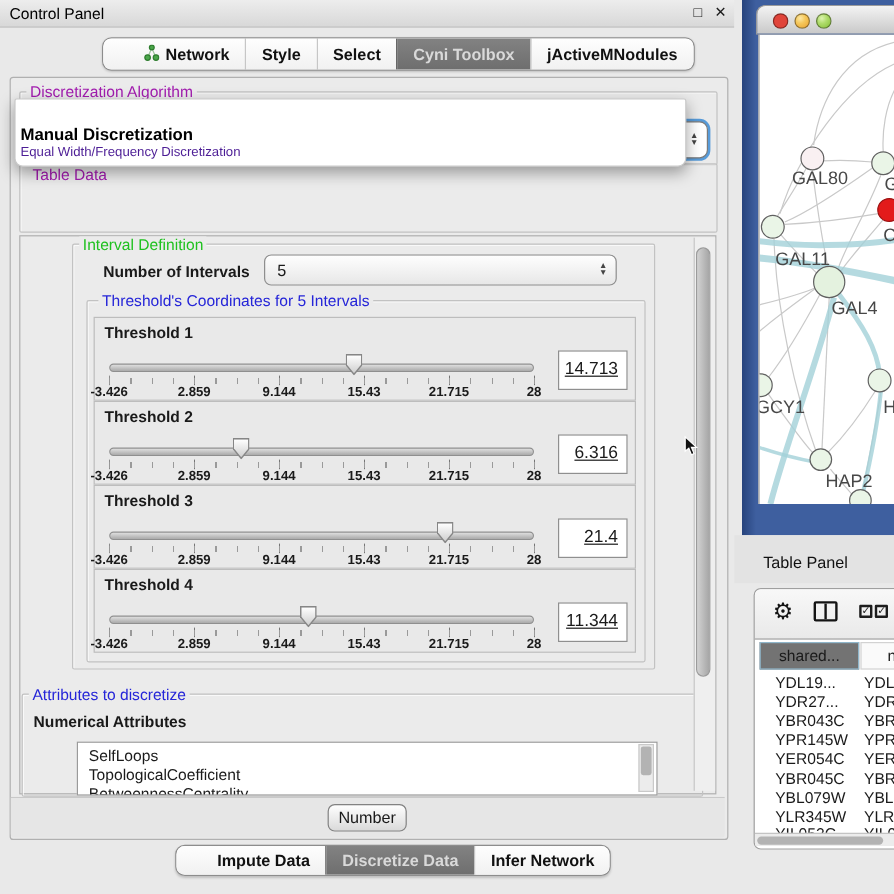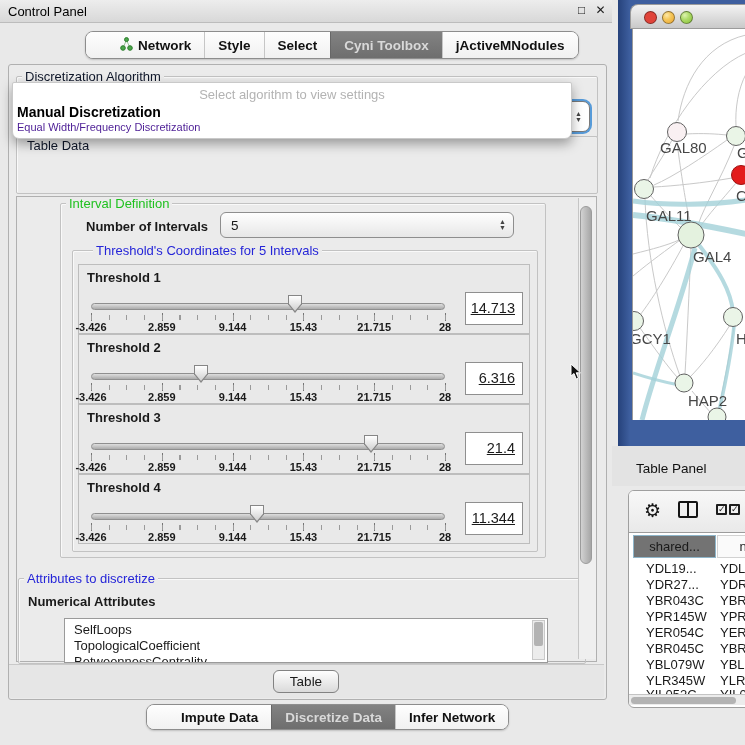--- a/index.html
+++ b/index.html
@@ -17,21 +17,21 @@
   .tab{display:flex;align-items:center;gap:5px;padding:0 13px;font-size:13.5px;font-weight:700;color:#111;background:linear-gradient(#fefefe,#f1f1f1);border-left:1px solid #c6c6c6;white-space:nowrap;}
   .tab:first-child{border-left:none;padding-left:34px;}
   .tab.sel{background:linear-gradient(#828282,#6e6e6e);color:#d9d9d9;border-left-color:#676767;}
 
   
   .outer-panel{left:8px;top:64px;width:597px;height:634px;background:#ebebeb;border:1px solid #b0b0b0;border-radius:3px;}
   .groupbox{border:1px solid #c2c2c2;border-radius:2px;box-shadow:inset 1px 1px 0 rgba(255,255,255,.7);}
   .grouplabel{position:absolute;background:#ebebeb;padding:0 3px;font-size:13px;line-height:13px;white-space:nowrap;}
   .lab-green{color:#1fc11f;}
   .lab-blue{color:#2525d8;}
-  .lab-gray{color:#0f172a;}
+  .lab-gray{color:#a21caf;}
 
   
   .combo{background:linear-gradient(#fefefe,#e7e7e7);border:1px solid #8e8e8e;border-radius:6px;display:flex;align-items:center;box-sizing:border-box;padding-left:10px;font-size:13.5px;}
   .stepper{margin-left:auto;margin-right:7px;display:flex;flex-direction:column;align-items:center;line-height:6px;font-size:7px;color:#444;}
 
   
   .popup{left:12px;top:82px;width:558px;height:55px;background:#fff;border:1px solid #c9c9c9;border-radius:2px 2px 7px 7px;box-shadow:0 5px 12px rgba(0,0,0,.35);z-index:10;}
   .popup .hint{position:absolute;left:0;top:4px;width:100%;text-align:center;color:#b3b3b3;font-size:13px;}
   .popup .opt1{position:absolute;left:4px;top:21px;font-size:14px;font-weight:700;color:#000;}
   .popup .opt2{position:absolute;left:4px;top:38px;font-size:11px;color:#4c1d95;}
@@ -121,21 +121,20 @@
   <div class="abs groupbox" style="left:16px;top:76px;width:580px;height:60px;"></div>
   <div class="abs grouplabel lab-gray" style="left:22px;top:70px;">Discretization Algorithm</div>
   <div class="abs algo-combo">
     <span class="stepper">
       <span>▲</span>
       <span>▼</span>
     </span>
   </div>
 
   <div class="abs popup">
-    <div class="hint">Select algorithm to view settings</div>
     <div class="opt1">Manual Discretization</div>
     <div class="opt2">Equal Width/Frequency Discretization</div>
   </div>
 
   <div class="abs groupbox" style="left:16px;top:136px;width:580px;height:56px;"></div>
   <div class="abs grouplabel lab-gray" style="left:24px;top:139px;">Table Data</div>
 
   <div class="abs" style="left:16px;top:196px;width:581px;height:466px;border:1px solid #b0b0b0;background:#ebebeb;box-sizing:border-box;"></div>
 
   <div class="abs groupbox" style="left:60px;top:203px;width:484px;height:353px;"></div>
@@ -144,21 +143,21 @@
   <div class="abs" style="left:86px;top:219px;font-weight:700;text-align:center;">Number of Intervals</div>
   <div class="abs combo" style="left:220px;top:212px;width:294px;height:26px;">
     <span>5</span>
     <span class="stepper">
       <span>▲</span>
       <span>▼</span>
     </span>
   </div>
 
   <div class="abs groupbox" style="left:72px;top:250px;width:464px;height:300px;"></div>
-  <div class="abs grouplabel lab-blue" style="left:93px;top:244px;text-align:right;">Threshold's Coordinates for 5 Intervals</div>
+  <div class="abs grouplabel lab-blue" style="left:82px;top:244px;text-align:right;">Threshold's Coordinates for 5 Intervals</div>
 
   <div class="abs th-row" style="top:264px;">
     <div class="th-name">Threshold 1</div>
     <div class="track"></div>
     <div class="ticks-major"></div>
     <div class="ticks-minor"></div>
     <div class="thumb" style="left:209px;">
         <i></i>
       </div>
     <span class="sc" style="left:12px;">-3.426</span>
@@ -230,21 +229,21 @@
     <div class="item" style="top:35px;">BetweennessCentrality</div>
     <div class="lb-scroll">
         <div class="lb-thumb"></div>
       </div>
   </div>
 
   <div class="abs v-scroll"></div>
   <div class="abs v-thumb"></div>
 
   <div class="abs apply-bar"></div>
-  <div class="abs apply-btn">Table</div>
+  <div class="abs apply-btn">Number</div>
 
   <div class="abs tabgroup" style="left:146px;top:704px;height:24px;">
     <div class="tab">Impute Data</div>
     <div class="tab sel">Discretize Data</div>
     <div class="tab">Infer Network</div>
   </div>
 
   <div class="abs net-frame"></div>
   <div class="abs mac-titlebar">
     <span class="light l-red" style="left:13px;"></span>

